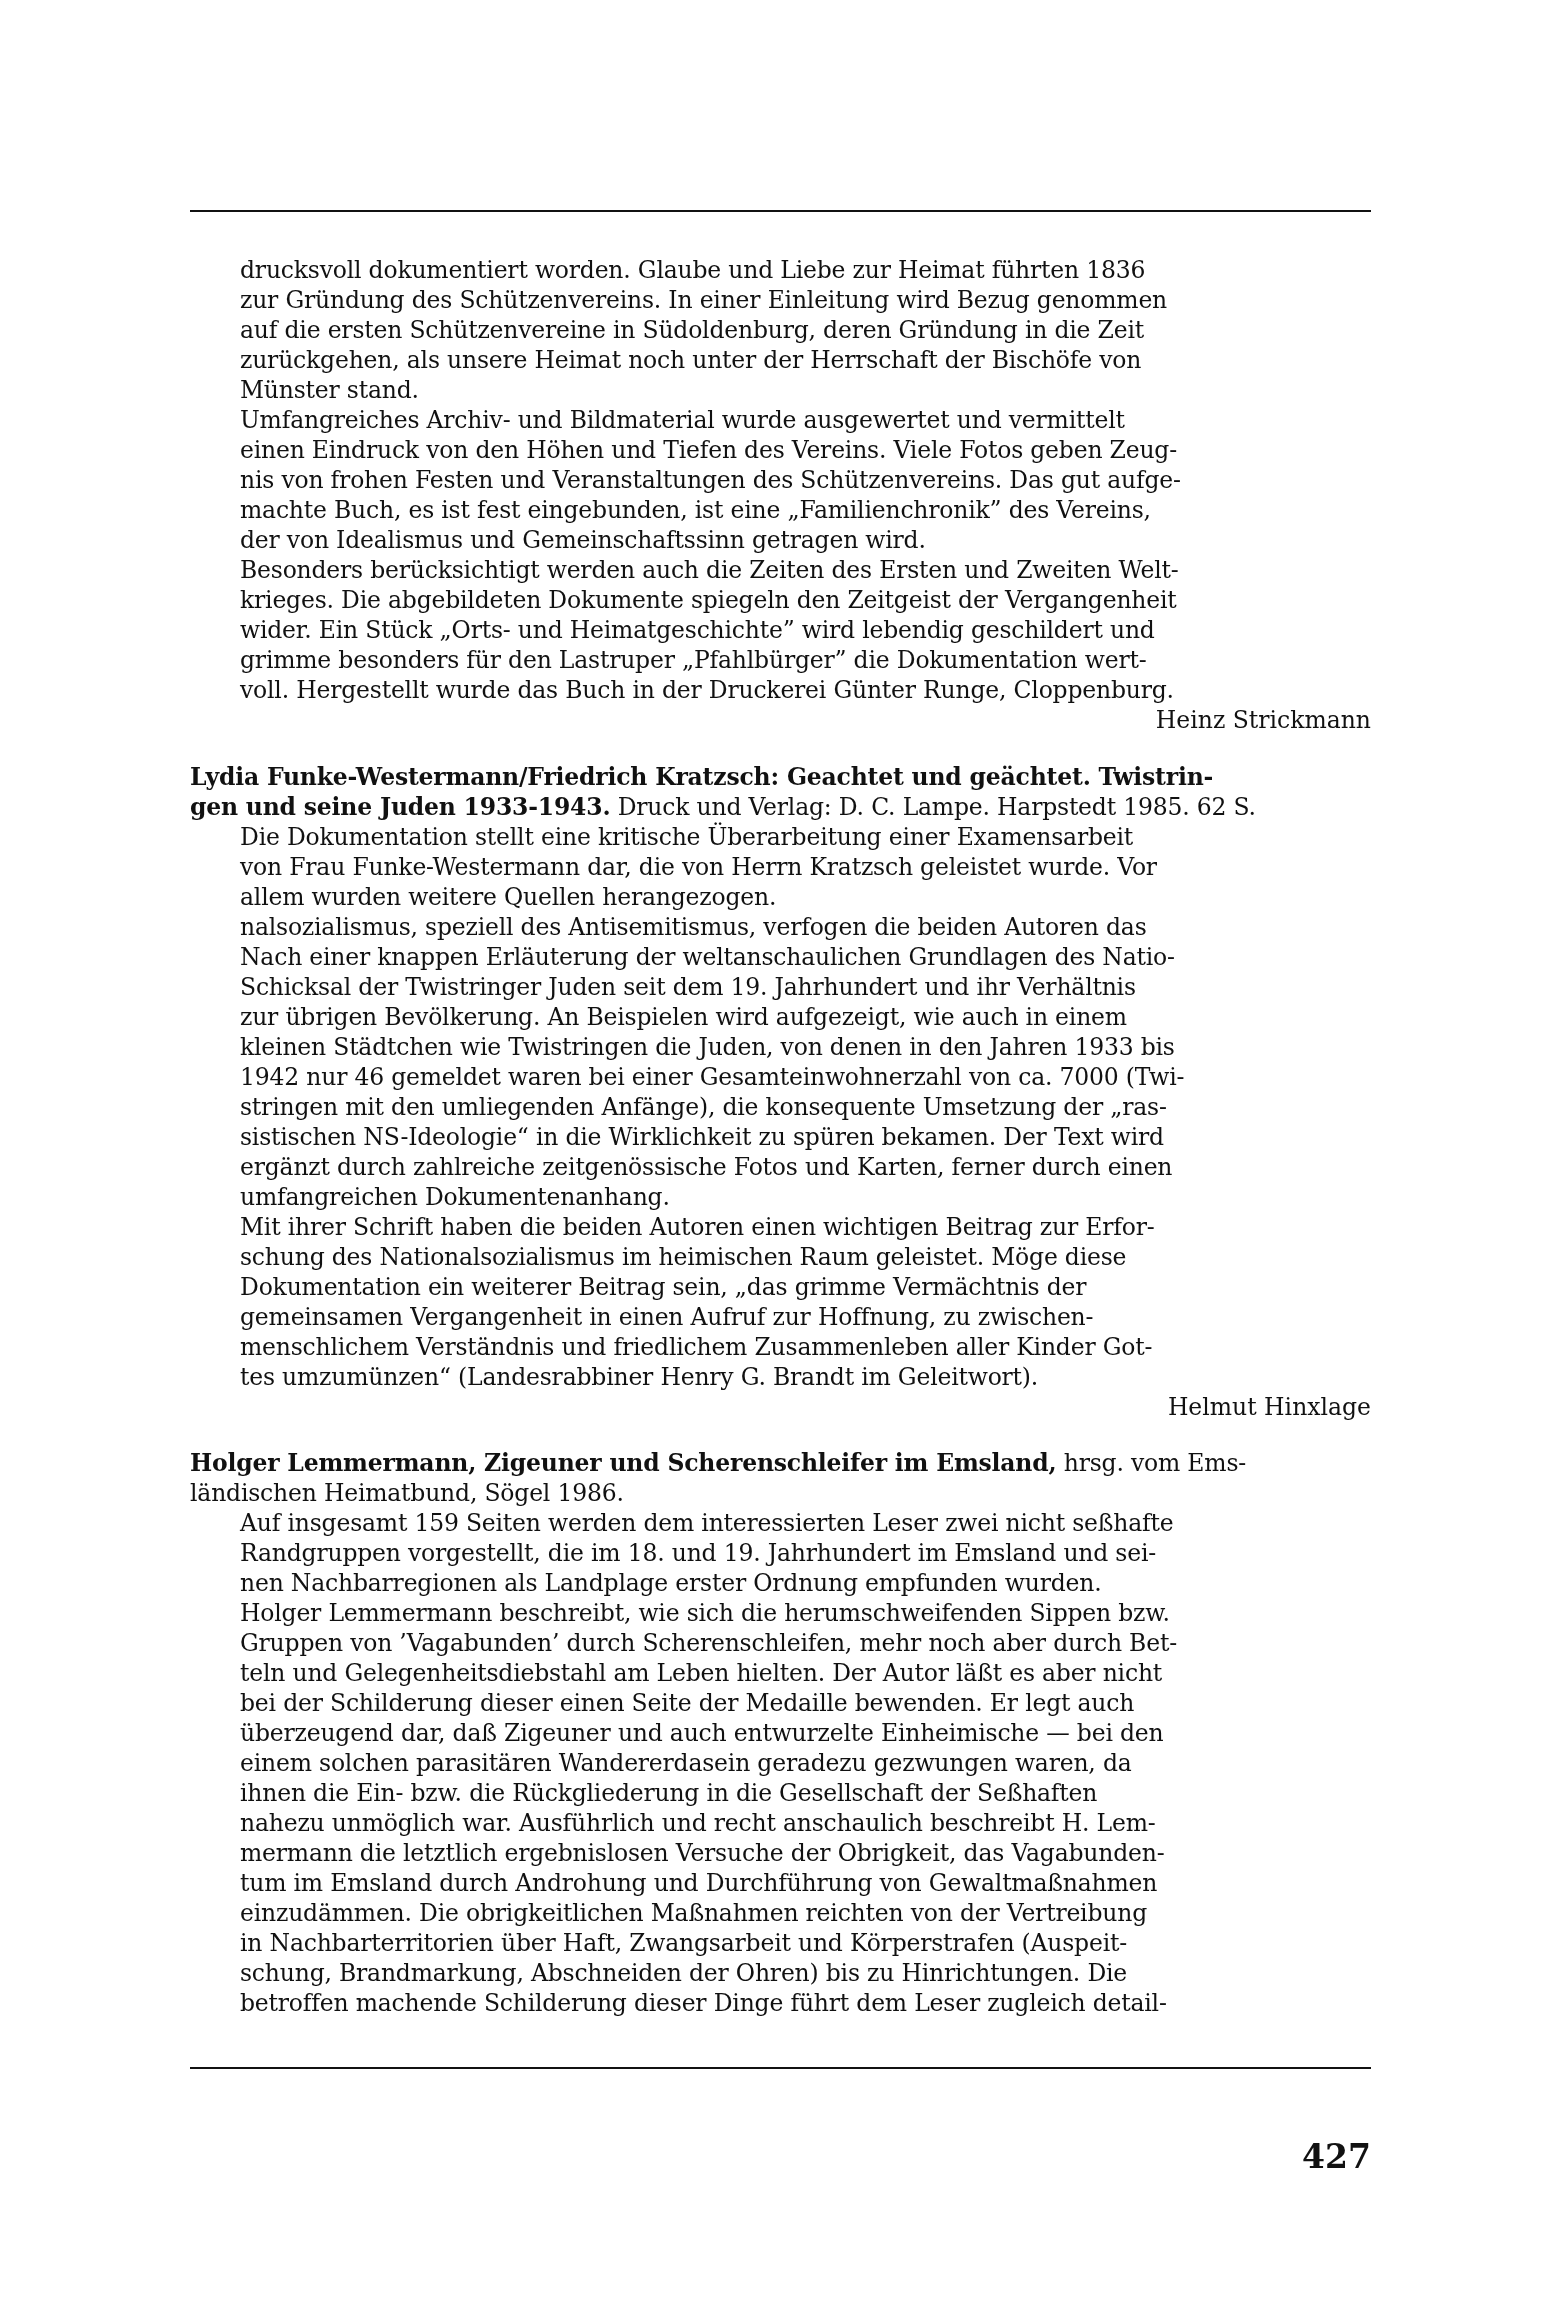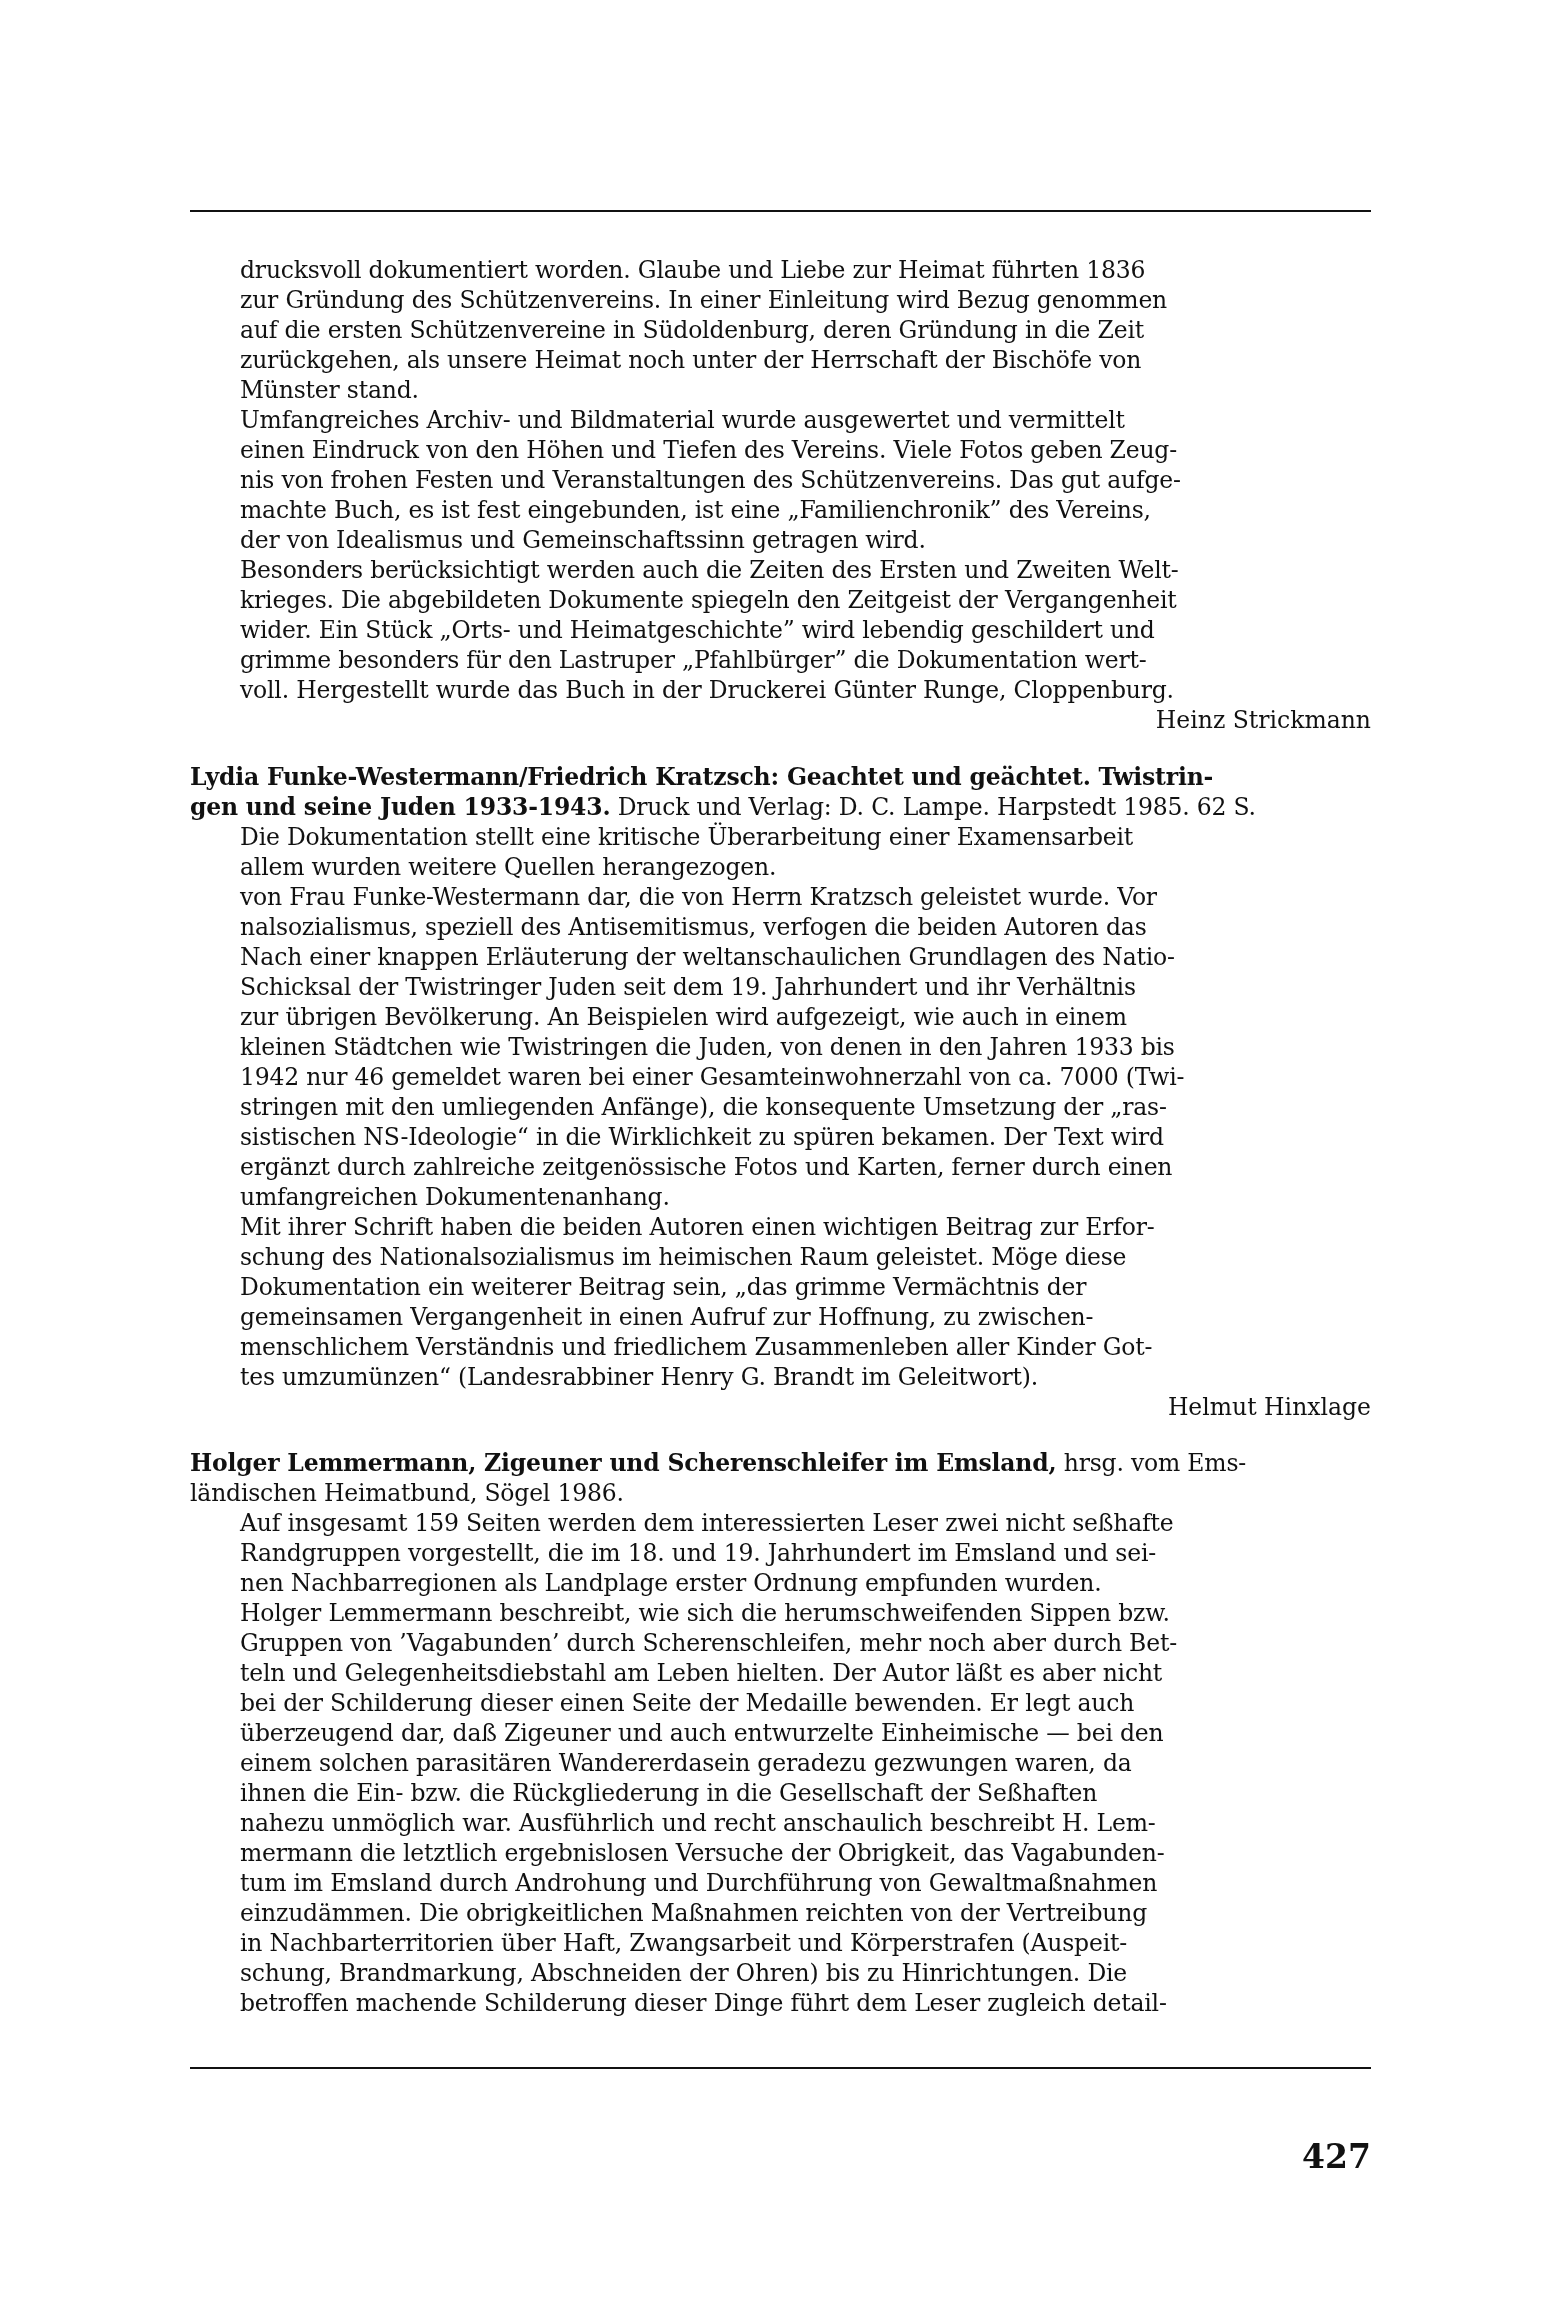--- a/index.html
+++ b/index.html
@@ -56,22 +56,22 @@
       <span class="ln" style="word-spacing: 0px; text-align: left; text-align-last: left;">voll. Hergestellt wurde das Buch in der Druckerei Günter Runge, Cloppenburg.</span>
       <span class="sig">Heinz Strickmann</span>
     </div>
 
     <span class="gap"></span>
 
     <div>
       <span class="ln head" style="word-spacing: 0px; text-align: left; text-align-last: left;"><span class="b">Lydia Funke-Westermann/Friedrich Kratzsch: Geachtet und geächtet. Twistrin-</span></span>
       <span class="ln head" style="word-spacing: 0px; text-align: left; text-align-last: left;"><span class="b">gen und seine Juden 1933-1943.</span><span> Druck und Verlag: D. C. Lampe. Harpstedt 1985. 62 S.</span></span>
       <span class="ln" style="word-spacing: 0px; text-align: left; text-align-last: left;">Die Dokumentation stellt eine kritische Überarbeitung einer Examensarbeit</span>
+      <span class="ln" style="word-spacing: 0px; text-align: left; text-align-last: left;">von Frau Funke-Westermann dar, die von Herrn Kratzsch geleistet wurde. Vor</span>
       <span class="ln last" style="text-align: left; text-align-last: left;">allem wurden weitere Quellen herangezogen.</span>
-      <span class="ln" style="word-spacing: 0px; text-align: left; text-align-last: left;">von Frau Funke-Westermann dar, die von Herrn Kratzsch geleistet wurde. Vor</span>
       <span class="ln" style="word-spacing: 0px; text-align: left; text-align-last: left;">nalsozialismus, speziell des Antisemitismus, verfogen die beiden Autoren das</span>
       <span class="ln" style="word-spacing: 0px; text-align: left; text-align-last: left;">Nach einer knappen Erläuterung der weltanschaulichen Grundlagen des Natio-</span>
       <span class="ln" style="word-spacing: 0px; text-align: left; text-align-last: left;">Schicksal der Twistringer Juden seit dem 19. Jahrhundert und ihr Verhältnis</span>
       <span class="ln" style="word-spacing: 0px; text-align: left; text-align-last: left;">zur übrigen Bevölkerung. An Beispielen wird aufgezeigt, wie auch in einem</span>
       <span class="ln" style="word-spacing: 0px; text-align: left; text-align-last: left;">kleinen Städtchen wie Twistringen die Juden, von denen in den Jahren 1933 bis</span>
       <span class="ln" style="word-spacing: 0px; text-align: left; text-align-last: left;">1942 nur 46 gemeldet waren bei einer Gesamteinwohnerzahl von ca. 7000 (Twi-</span>
       <span class="ln" style="word-spacing: 0px; text-align: left; text-align-last: left;">stringen mit den umliegenden Anfänge), die konsequente Umsetzung der „ras-</span>
       <span class="ln" style="word-spacing: 0px; text-align: left; text-align-last: left;">sistischen NS-Ideologie“ in die Wirklichkeit zu spüren bekamen. Der Text wird</span>
       <span class="ln" style="word-spacing: 0px; text-align: left; text-align-last: left;">ergänzt durch zahlreiche zeitgenössische Fotos und Karten, ferner durch einen</span>
       <span class="ln last" style="text-align: left; text-align-last: left;">umfangreichen Dokumentenanhang.</span>

